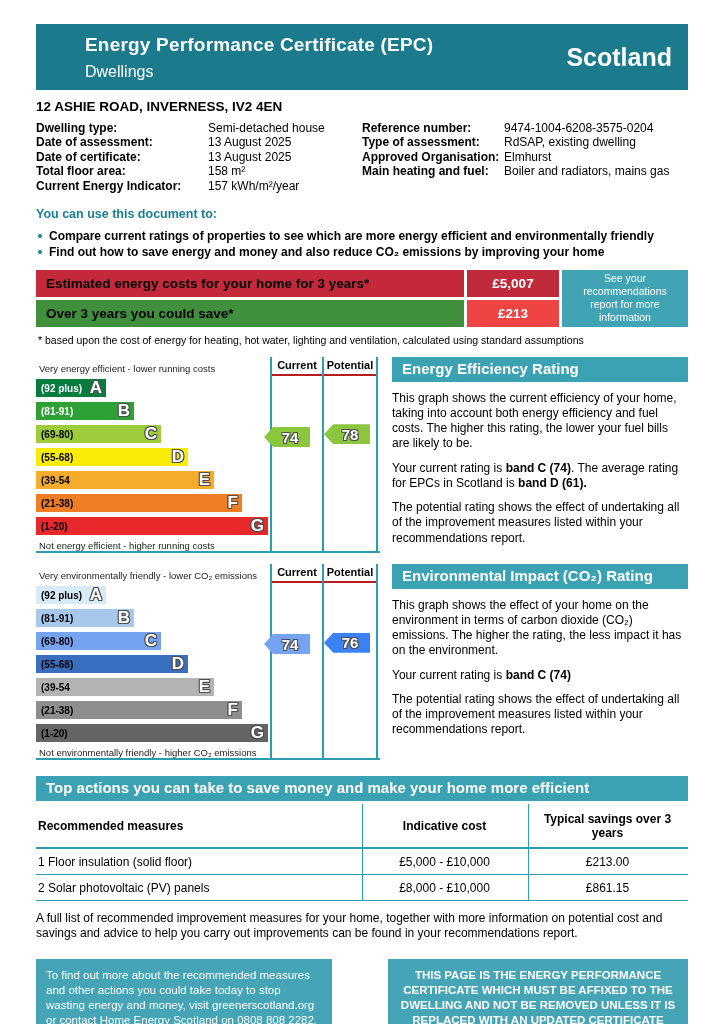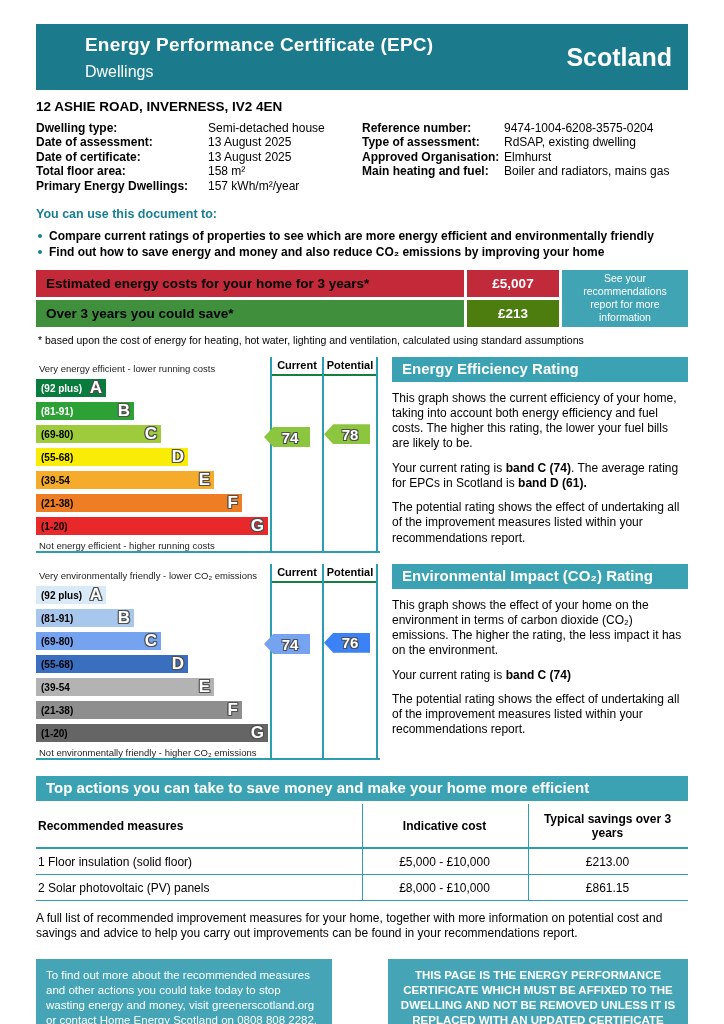--- a/index.html
+++ b/index.html
@@ -47,40 +47,40 @@
   .costgrid {
     margin-top: 10px;
     display: grid; grid-template-columns: 1fr 92px 126px;
     grid-template-rows: 27px 27px; gap: 3px;
   }
   .cost-label { color: #000000; font-weight: bold; font-size: 13.5px; display: flex; align-items: center; padding-left: 10px; }
   .cost-value { color: #fff; font-weight: bold; font-size: 13.5px; display: flex; align-items: center; justify-content: center; }
   .r1.cost-label { background: #C4293A; }
   .r1.cost-value { background: #C02A3A; }
   .r2.cost-label { background: #3F8F3D; }
-  .r2.cost-value { background: #4d7c0f; }
+  .r2.cost-value { background: #ef4444; }
   .cost-info {
     grid-column: 3; grid-row: 1 / span 2; background: #41A4B5; color: #fff;
     font-size: 10.5px; line-height: 1.25; text-align: center;
     display: flex; align-items: center; justify-content: center; padding: 4px 8px;
   }
   .footnote { font-size: 10.5px; margin: 7px 0 0 2px; }
 
   
   .rating-row { display: flex; margin-top: 11px; }
   .epc-chart { position: relative; width: 344px; flex: none; border-bottom: 2px solid #2D9DB1; }
   .chart-cols { display: flex; align-items: stretch; min-height: 188px; }
   .col-bands { width: 234px; flex: none; padding-top: 3px; }
   .chart-toplabel, .chart-bottomlabel { font-size: 9.5px; color: #222; padding-left: 3px; }
   .chart-toplabel { height: 19px; padding-top: 3px; }
   .chart-bottomlabel { margin-top: 2px; }
   .ccol { flex: none; border-left: 2px solid #2D9DB1; }
   .ccol.cur { width: 52px; }
   .ccol.pot { width: 56px; border-right: 2px solid #2D9DB1; }
-  .colhead { font-size: 11px; font-weight: bold; text-align: center; padding: 2px 0 3px 0; border-bottom: 2px solid #15803d; }
+  .colhead { font-size: 11px; font-weight: bold; text-align: center; padding: 2px 0 3px 0; border-bottom: 2px solid #b91c1c; }
   .band-row { height: 18px; margin-bottom: 5px; }
   .band-bar { position: relative; height: 18px; }
   .band-range { position: absolute; left: 5px; top: 50%; transform: translateY(-50%); font-size: 10px; font-weight: bold; }
   .band-letter {
     position: absolute; right: 4px; top: 50%; transform: translateY(-52%);
     font-size: 17px; font-weight: 800; color: #fff;
     text-shadow: -1px -1px 0 #4f4f4f, 1px -1px 0 #4f4f4f, -1px 1px 0 #4f4f4f, 1px 1px 0 #4f4f4f,
                  0 -1px 0 #4f4f4f, 0 1px 0 #4f4f4f, -1px 0 0 #4f4f4f, 1px 0 0 #4f4f4f;
   }
   .epc-arrow {
@@ -140,21 +140,21 @@
         </div>
       <div class="drow">
           <span class="lbl">Date of certificate:</span>
           <span class="val">13 August 2025</span>
         </div>
       <div class="drow">
           <span class="lbl">Total floor area:</span>
           <span class="val">158 m²</span>
         </div>
       <div class="drow">
-          <span class="lbl">Primary Energy Dwellings:</span>
+          <span class="lbl">Current Energy Indicator:</span>
           <span class="val">157 kWh/m²/year</span>
         </div>
     </div>
     <div class="col r">
       <div class="drow">
           <span class="lbl">Reference number:</span>
           <span class="val">9474-1004-6208-3575-0204</span>
         </div>
       <div class="drow">
           <span class="lbl">Type of assessment:</span>

